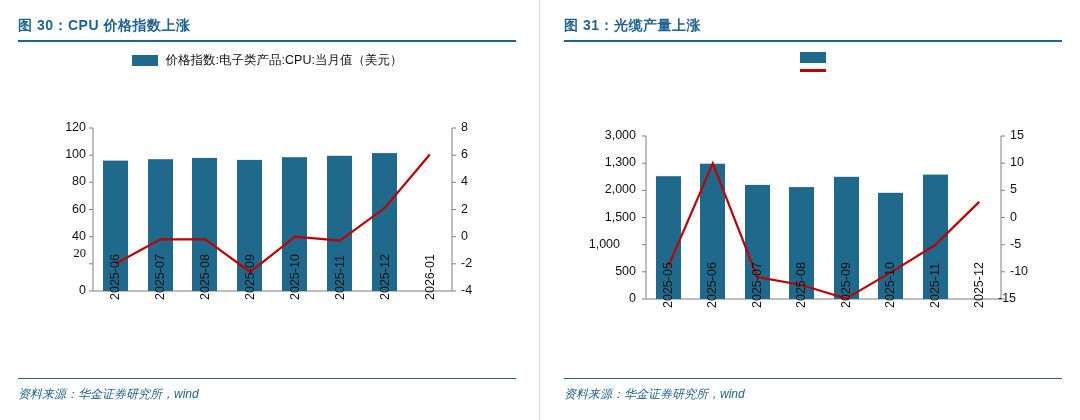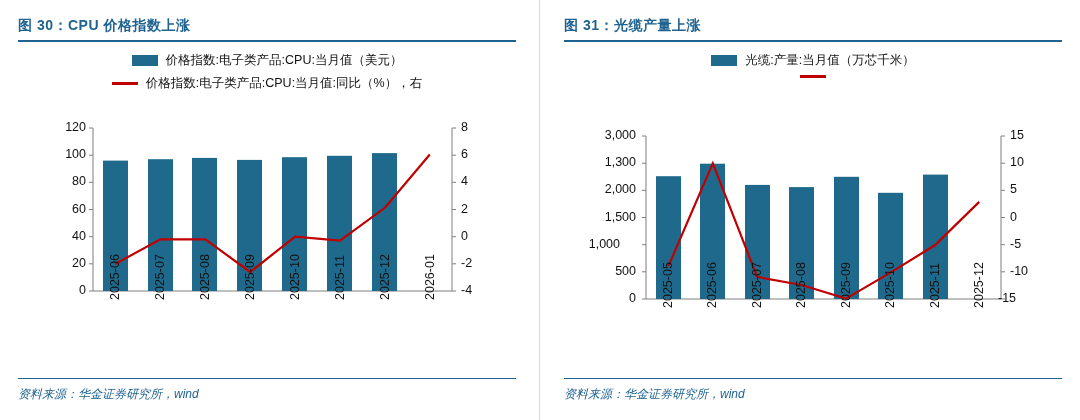--- a/index.html
+++ b/index.html
@@ -121,24 +121,20 @@
       <div class="title-bar">
         <span class="title-text">图 30：CPU 价格指数上涨</span>
       </div>
       <div class="rule rule-top"></div>
 
       <div class="legend">
         <div class="legend-row">
           <span class="swatch-bar"></span>
           <span>价格指数:电子类产品:CPU:当月值（美元）</span>
         </div>
-        <div class="legend-row">
-          <span class="swatch-line"></span>
-          <span>价格指数:电子类产品:CPU:当月值:同比（%），右</span>
-        </div>
       </div>
 
       <div class="plot" style="left:0; top:118px; width:540px; height:200px;">
         <svg width="540" height="200" viewBox="0 0 540 200">
 
           <line x1="93" y1="10" x2="93" y2="173" stroke="#7f7f7f" stroke-width="1"></line>
           <line x1="93" y1="173" x2="452" y2="173" stroke="#7f7f7f" stroke-width="1"></line>
           <line x1="452" y1="10" x2="452" y2="173" stroke="#7f7f7f" stroke-width="1"></line>
 
           <line x1="89" y1="10" x2="93" y2="10" stroke="#7f7f7f" stroke-width="1"></line>
@@ -168,21 +164,21 @@
           </g>
 
           <polyline fill="none" stroke="#c00000" stroke-width="2.2" points="115.5,145.8 160.4,121.3 205.3,121.3 250.2,154 295.1,118.7 340,122.7 384.9,89.8 429.8,36.5"></polyline>
         </svg>
 
         <div class="axis-label ylab-left" style="left:50px; top:2px; width:36px;">120</div>
         <div class="axis-label ylab-left" style="left:50px; top:29px; width:36px;">100</div>
         <div class="axis-label ylab-left" style="left:50px; top:56px; width:36px;">80</div>
         <div class="axis-label ylab-left" style="left:50px; top:84px; width:36px;">60</div>
         <div class="axis-label ylab-left" style="left:50px; top:111px; width:36px;">40</div>
-        <div class="axis-label ylab-left" style="left:50px; top:138px; width:36px;">20</div>
+        <div class="axis-label ylab-left" style="left:50px; top:128px; width:36px;font-family:Liberation Serif, serif;">20</div>
         <div class="axis-label ylab-left" style="left:50px; top:165px; width:36px;">0</div>
 
         <div class="axis-label ylab-right" style="left:461px; top:2px;">8</div>
         <div class="axis-label ylab-right" style="left:461px; top:29px;">6</div>
         <div class="axis-label ylab-right" style="left:461px; top:56px;">4</div>
         <div class="axis-label ylab-right" style="left:461px; top:84px;">2</div>
         <div class="axis-label ylab-right" style="left:461px; top:111px;">0</div>
         <div class="axis-label ylab-right" style="left:461px; top:138px;">-2</div>
         <div class="axis-label ylab-right" style="left:461px; top:165px;">-4</div>
 
@@ -208,21 +204,20 @@
   <div class="panel">
     <div class="panel-inner">
       <div class="title-bar">
         <span class="title-text">图 31：光缆产量上涨</span>
       </div>
       <div class="rule rule-top"></div>
 
       <div class="legend">
         <div class="legend-row">
           <span class="swatch-bar"></span>
-          <span>光缆:产量:当月值（万芯千米）</span>
         </div>
         <div class="legend-row">
           <span class="swatch-line"></span>
         </div>
       </div>
 
       <div class="plot" style="left:0; top:118px; width:540px; height:200px;margin-top:8px;">
         <svg width="540" height="200" viewBox="0 0 540 200">
           <line x1="100" y1="10" x2="100" y2="173" stroke="#7f7f7f" stroke-width="1"></line>
           <line x1="100" y1="173" x2="455" y2="173" stroke="#7f7f7f" stroke-width="1"></line>

